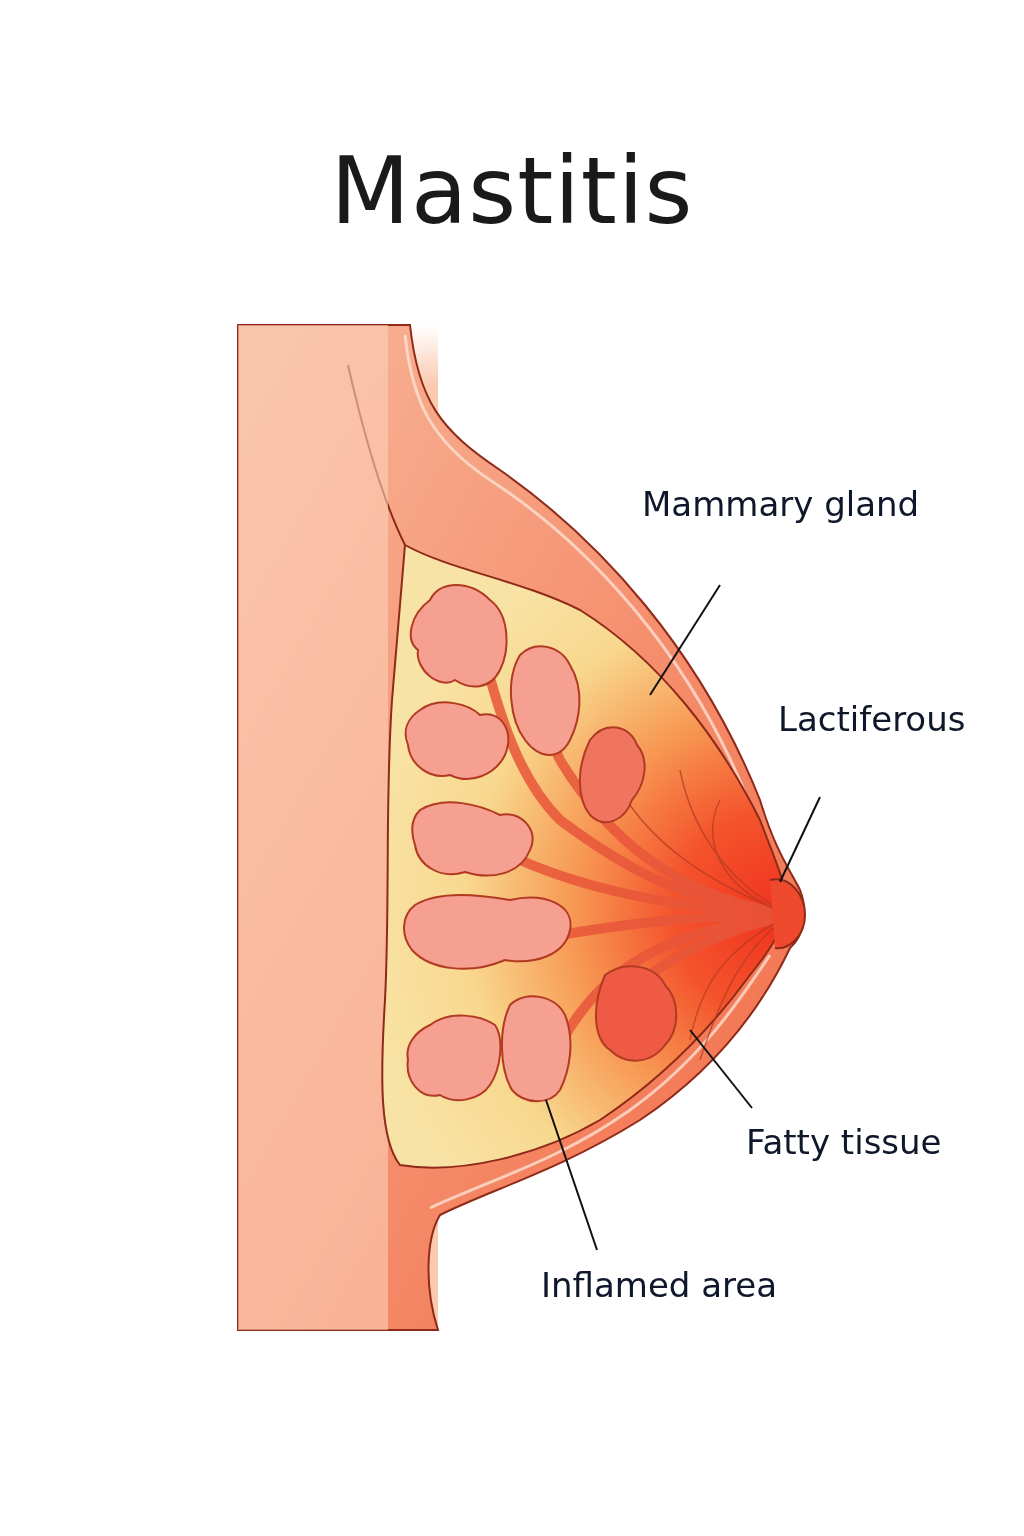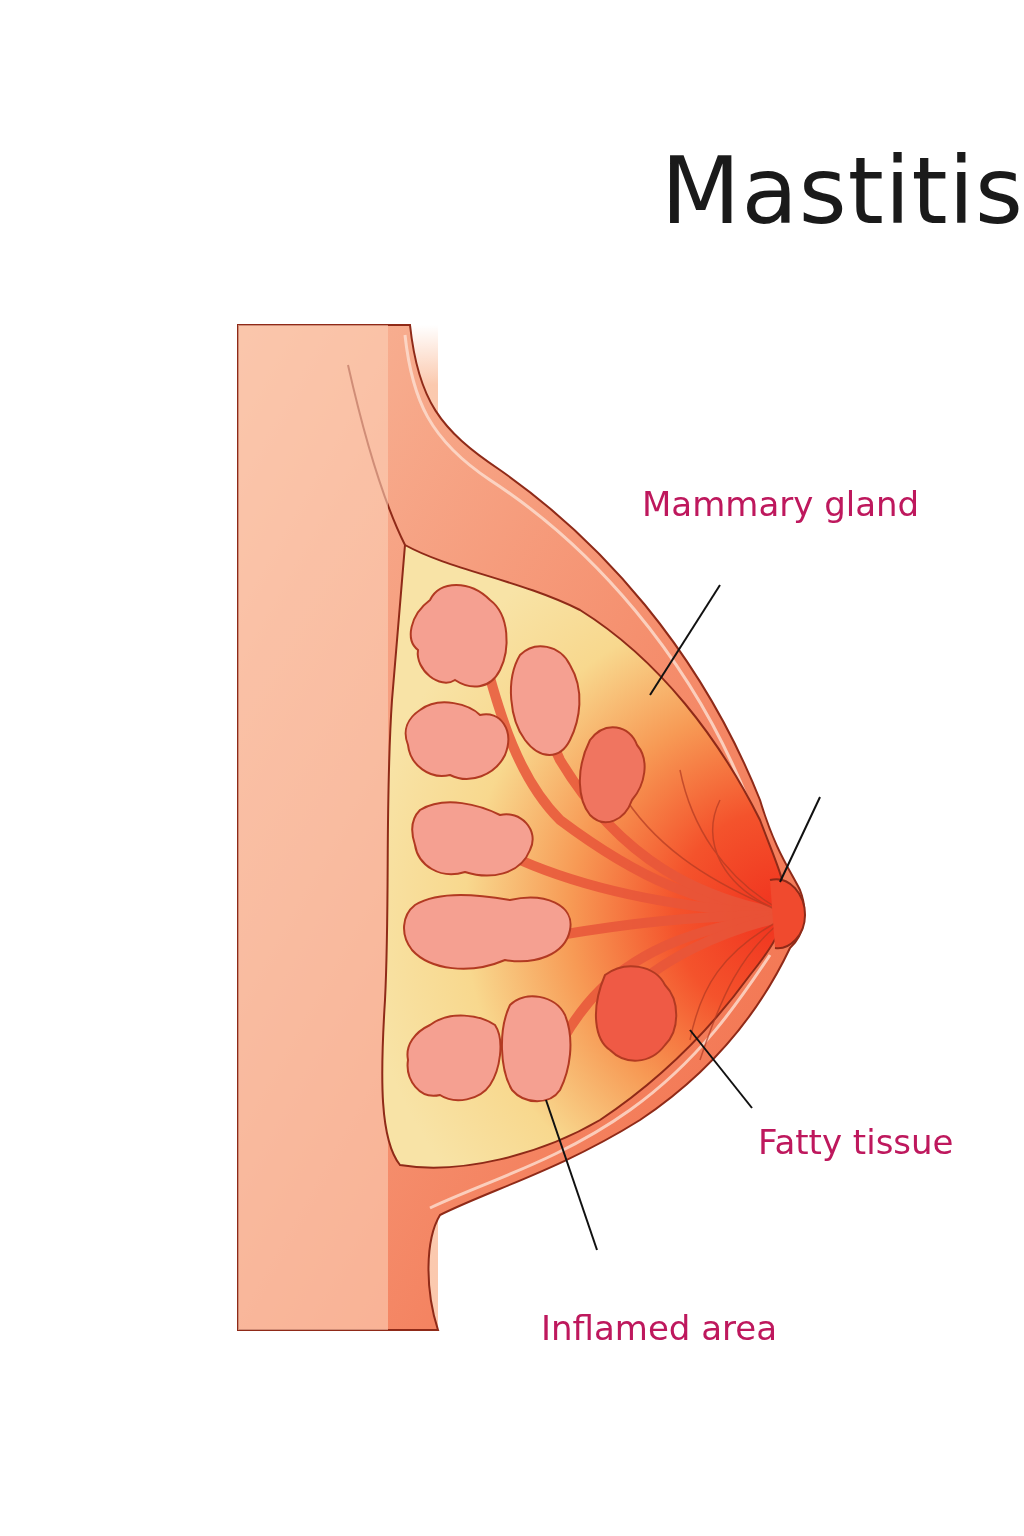--- a/index.html
+++ b/index.html
@@ -1,18 +1,18 @@
 <!DOCTYPE html>
 <html><head>
 <meta charset="utf-8">
 <style>
   html, body { margin:0; padding:0; background:#ffffff; }
   body { width:1024px; height:1536px; position:relative; overflow:hidden; font-family:"DejaVu Sans", sans-serif; }
-  .title { position:absolute; left:0; width:1024px; top:138px; text-align:right; font-size:92px; font-weight:500; color:#1a1a1a; letter-spacing:1px; }
-  .label { position:absolute; font-size:34px; color:#be185d; line-height:44px; }
+  .title { position:absolute; left:0; width:1024px; top:138px; text-align:center; font-size:92px; font-weight:500; color:#1a1a1a; letter-spacing:1px; }
+  .label { position:absolute; font-size:34px; color:#0f172a; line-height:44px; }
   svg.diagram { position:absolute; left:0; top:0; }
 </style>
 </head>
 <body>
 
 <div class="title">Mastitis</div>
 
 <svg class="diagram" width="1024" height="1536" viewBox="0 0 1024 1536">
   <defs>
     <linearGradient id="chestFade" x1="0" x2="1" y1="0" y2="0">
@@ -86,15 +86,16 @@
     <line x1="820" y1="797" x2="780" y2="882"></line>
     <line x1="752" y1="1108" x2="690" y2="1030"></line>
     <line x1="597" y1="1250" x2="546" y2="1100"></line>
   </g>
 </svg>
 
 <div class="label" style="left:642px; top:482px;">
   <div>Mammary gland</div>
 </div>
 <div class="label" style="left:778px; top:697px;">
+  <div>Lactiferous</div>
 </div>
-<div class="label" style="left:746px; top:1120px;margin-left:12px;">Fatty tissue</div>
-<div class="label" style="left:541px; top:1263px;margin-top:43px;">Inflamed area</div>
+<div class="label" style="left:746px; top:1120px;">Fatty tissue</div>
+<div class="label" style="left:541px; top:1263px;">Inflamed area</div>
 
 </body></html>

